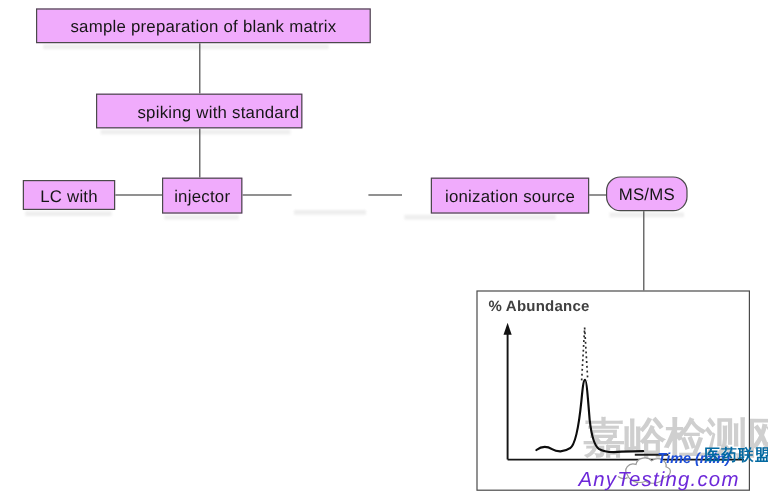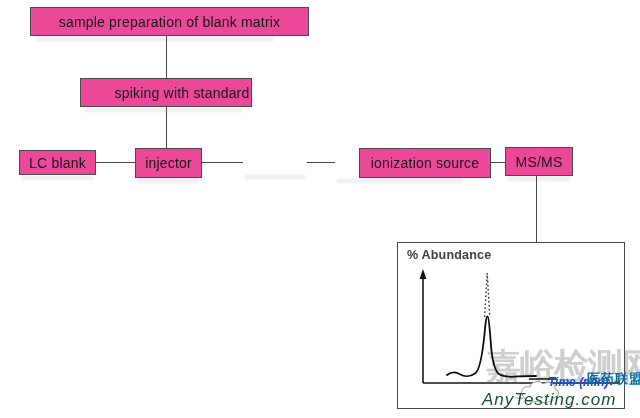--- a/index.html
+++ b/index.html
@@ -2,21 +2,21 @@
 <html><head>
 <meta charset="utf-8">
 <style>
   html,body{margin:0;padding:0;background:#fff;}
   #canvas{
     position:relative;width:640px;height:418px;background:#ffffff;
     font-family:"Liberation Sans","DejaVu Sans",sans-serif;
     overflow:hidden;color:#111;
   }
   .box{
-    position:absolute;background:#ec4899;border:1px solid #4a4a4a;
+    position:absolute;background:#f0abfc;border:1px solid #4a4a4a;
     display:flex;align-items:center;justify-content:center;
     font-size:14px;color:#161616;letter-spacing:.2px;white-space:nowrap;
     z-index:3;box-sizing:border-box;
   }
   .line{position:absolute;background:#4a4a4a;z-index:2;}
   .smudge{position:absolute;background:#d7d7d7;opacity:.42;filter:blur(1px);z-index:1;}
   #chart-box{
     position:absolute;left:397px;top:242px;width:228px;height:167px;
     border:1px solid #4a4a4a;background:transparent;z-index:2;box-sizing:border-box;
   }
@@ -32,21 +32,21 @@
   #wm-overlay-cn{
     position:absolute;left:551px;top:370px;font-size:13px;font-weight:bold;
     color:#0369a1;z-index:7;letter-spacing:1px;white-space:nowrap;padding-left:36px;
   }
   #wm-site-cn{
     position:absolute;left:486px;top:348px;font-size:35px;font-weight:bold;
     color:#cfcfcf;z-index:1;letter-spacing:-1px;white-space:nowrap;line-height:1;
   }
   #wm-site-en{
     position:absolute;left:482px;top:390px;font-size:17px;font-style:italic;
-    color:#14532d;z-index:5;letter-spacing:1px;white-space:nowrap;
+    color:#6d28d9;z-index:5;letter-spacing:1px;white-space:nowrap;
   }
 </style>
 </head>
 <body>
 
 <div id="canvas">
 
   <div class="smudge" style="left:36px;top:37px;width:238px;height:4px;"></div>
   <div class="smudge" style="left:84px;top:108px;width:158px;height:4px;"></div>
   <div class="smudge" style="left:21px;top:176px;width:72px;height:4px;"></div>
@@ -66,29 +66,29 @@
   <div class="line" style="left:467px;top:162px;width:38px;height:1px;"></div>
   <div class="line" style="left:536px;top:176px;width:1px;height:66px;"></div>
 
   <div class="box" style="left:30px;top:7px;width:279px;height:29px;">
     <span>sample preparation of blank matrix</span>
   </div>
   <div class="box" style="left:80px;top:78px;width:172px;height:29px;padding-left:32px;">
     <span>spiking with standard</span>
   </div>
   <div class="box" style="left:19px;top:150px;width:77px;height:25px;">
-    <span>LC blank</span>
+    <span>LC with</span>
   </div>
   <div class="box" style="left:135px;top:148px;width:67px;height:30px;">
     <span>injector</span>
   </div>
   <div class="box" style="left:335px;top:148px;width:132px;height:30px;margin-left:24px;">
     <span>ionization source</span>
   </div>
-  <div class="box" style="left:505px;top:147px;width:68px;height:29px;">
+  <div class="box" style="left:505px;top:147px;width:68px;height:29px;border-radius:12px;">
     <span>MS/MS</span>
   </div>
 
   <div id="chart-box"></div>
   <div id="ylabel">% Abundance</div>
 
   <svg id="chart-svg" width="228" height="167" viewBox="0 0 228 167">
 
     <polygon points="26,27 22.6,37 29.4,37" fill="#111"></polygon>
     <line x1="26" y1="34" x2="26" y2="141" stroke="#151515" stroke-width="1.6"></line>

